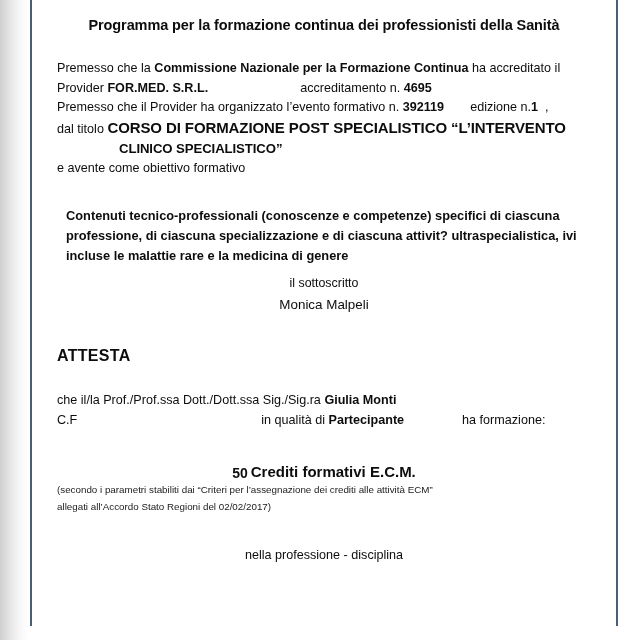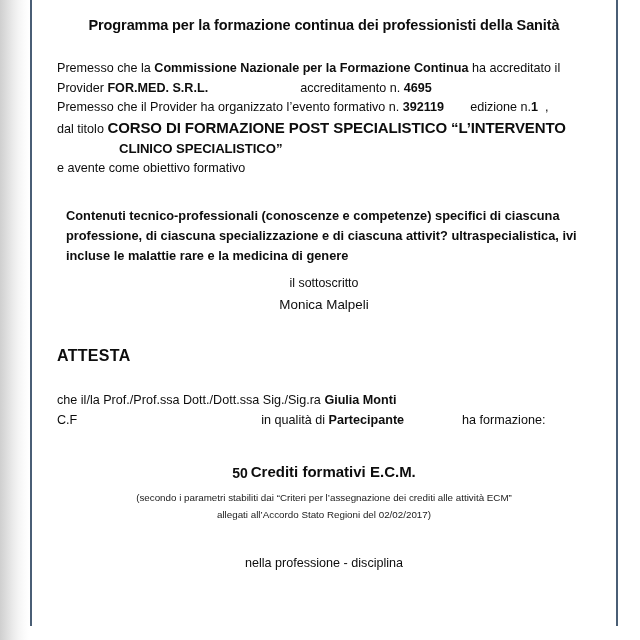--- a/index.html
+++ b/index.html
@@ -123,24 +123,24 @@
     font-weight: bold;
     font-size: 14px;
     vertical-align: -0.5px;
   }
   .credits .lbl {
     font-weight: bold;
     font-size: 15px;
     margin-left: 3px;
   }
   .fineprint {
-    text-align: center;
+    text-align: left;
     font-size: 9.8px;
     line-height: 17px;
-    margin-top: 8px;
+    margin-top: 0;
     color: #1a1a1a;
   }
 
   .profession { margin-top: 31px; text-align: center; }
 </style>
 </head>
 <body>
 
 <div class="viewport">
 

